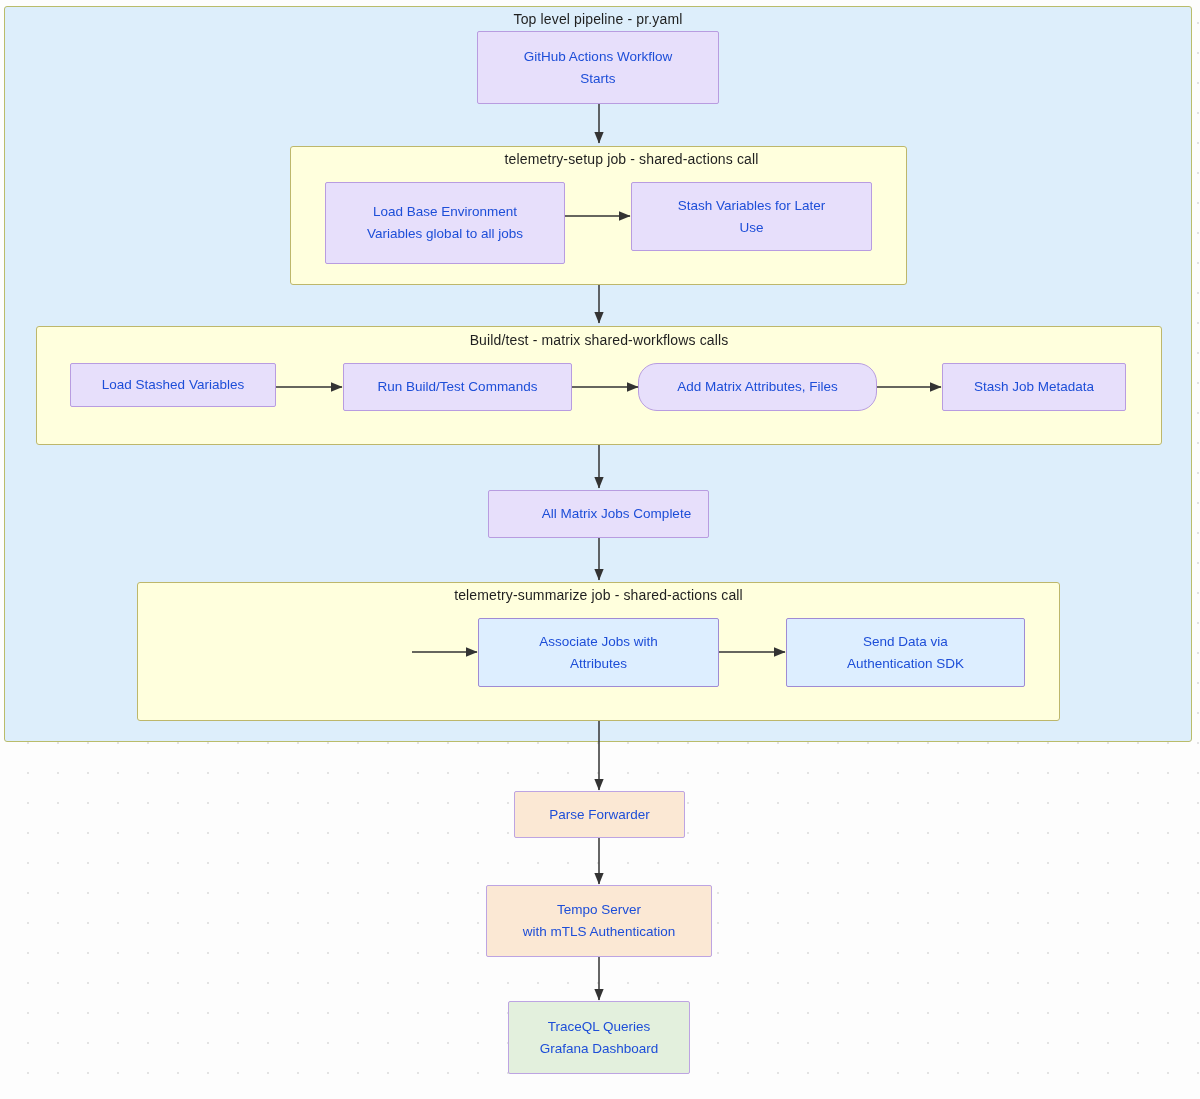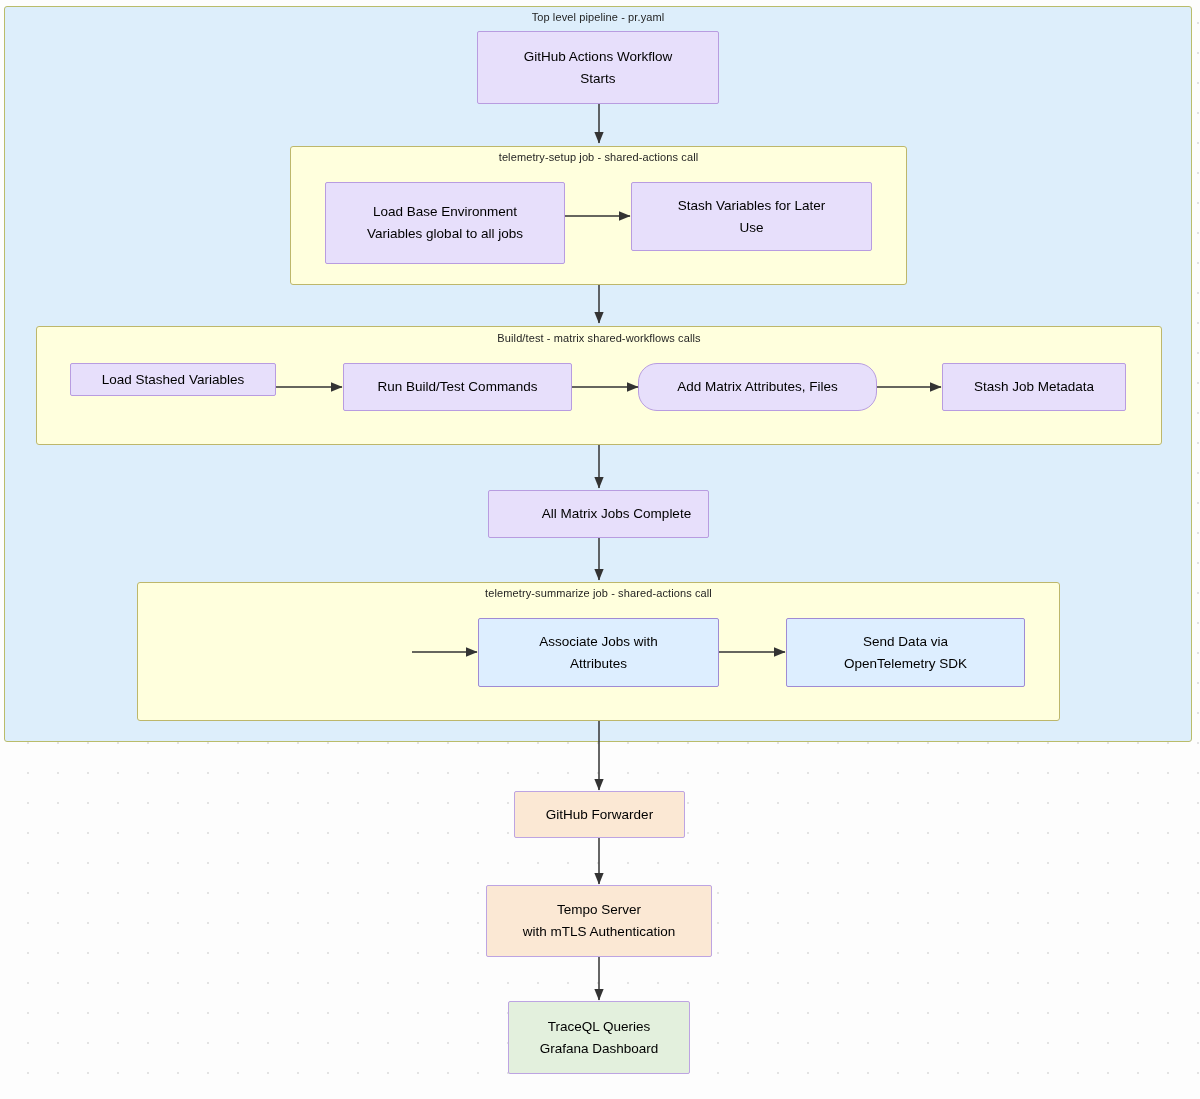--- a/index.html
+++ b/index.html
@@ -42,38 +42,38 @@
   .cluster-inner {
     background: #ffffdd;
     border: 1.4px solid #bdb76b;
     z-index: 2;
   }
   .cluster-label {
     position: absolute;
     left: 0;
     right: 0;
     text-align: center;
-    font-size: 11px;
+    font-size: 14px;
     color: #1f1f1f;
     letter-spacing: 0.01em;
     z-index: 3;
   }
 
   
   .node {
     position: absolute;
     box-sizing: border-box;
     display: flex;
     flex-direction: column;
     align-items: center;
     justify-content: center;
     border-radius: 2px;
     font-size: 13.5px;
     line-height: 1.62;
-    color: #000000;
+    color: #1d4ed8;
     text-align: center;
     z-index: 4;
     white-space: pre-line;
   }
   .n-purple {
     background: #e7dffb;
     border: 1.3px solid #b89ce0;
   }
   .n-blue {
     background: #ddeeff;
@@ -90,21 +90,21 @@
 </style>
 </head>
 <body>
 
 <div id="canvas">
 
   <div class="cluster cluster-outer" style="left:4px; top:6px; width:1188px; height:736px;"></div>
   <div class="cluster-label" style="left:4px; top:11px; width:1188px;">Top level pipeline - pr.yaml</div>
 
   <div class="cluster cluster-inner" style="left:290px; top:146px; width:617px; height:139px;"></div>
-  <div class="cluster-label" style="left:290px; top:151px; width:617px;">telemetry-setup job - shared-actions call</div>
+  <div class="cluster-label" style="left:290px; top:151px; width:617px;padding-left:33px;">telemetry-setup job - shared-actions call</div>
 
   <div class="cluster cluster-inner" style="left:36px; top:326px; width:1126px; height:119px;"></div>
   <div class="cluster-label" style="left:36px; top:332px; width:1126px;">Build/test - matrix shared-workflows calls</div>
 
   <div class="cluster cluster-inner" style="left:137px; top:582px; width:923px; height:139px;"></div>
   <div class="cluster-label" style="left:137px; top:587px; width:923px;">telemetry-summarize job - shared-actions call</div>
 
   <svg id="edges" viewBox="0 0 1200 1099">
     <defs>
       <marker id="arrow" markerWidth="9" markerHeight="9" refX="7.6" refY="3.2" orient="auto" markerUnits="strokeWidth">
@@ -143,38 +143,38 @@
 
   <div class="node n-purple" style="left:477px; top:31px; width:242px; height:73px;">GitHub Actions Workflow
 Starts</div>
 
   <div class="node n-purple" style="left:325px; top:182px; width:240px; height:82px;">Load Base Environment
 Variables global to all jobs</div>
 
   <div class="node n-purple" style="left:631px; top:182px; width:241px; height:69px;">Stash Variables for Later
 Use</div>
 
-  <div class="node n-purple" style="left:70px; top:363px; width:206px; height:33px;">Load Stashed Variables</div>
+  <div class="node n-purple" style="left:70px; top:363px; width:206px; height:44px;">Load Stashed Variables</div>
 
   <div class="node n-purple" style="left:343px; top:363px; width:229px; height:48px;">Run Build/Test Commands</div>
 
   <div class="node n-purple" style="left:638px; top:363px; width:239px; height:48px;border-radius:19px;">Add Matrix Attributes, Files</div>
 
   <div class="node n-purple" style="left:942px; top:363px; width:184px; height:48px;">Stash Job Metadata</div>
 
   <div class="node n-purple" style="left:488px; top:490px; width:221px; height:48px;padding-left:36px;">All Matrix Jobs Complete</div>
 
 
   <div class="node n-blue" style="left:478px; top:618px; width:241px; height:69px;">Associate Jobs with
 Attributes</div>
 
   <div class="node n-blue" style="left:786px; top:618px; width:239px; height:69px;">Send Data via
-OpenTelemetry SDK</div>
+Authentication SDK</div>
 
-  <div class="node n-peach" style="left:514px; top:791px; width:171px; height:47px;">GitHub Forwarder</div>
+  <div class="node n-peach" style="left:514px; top:791px; width:171px; height:47px;">Parse Forwarder</div>
 
   <div class="node n-peach" style="left:486px; top:885px; width:226px; height:72px;">Tempo Server
 with mTLS Authentication</div>
 
   <div class="node n-green" style="left:508px; top:1001px; width:182px; height:73px;">TraceQL Queries
 Grafana Dashboard</div>
 
 </div>
 
 </body></html>

